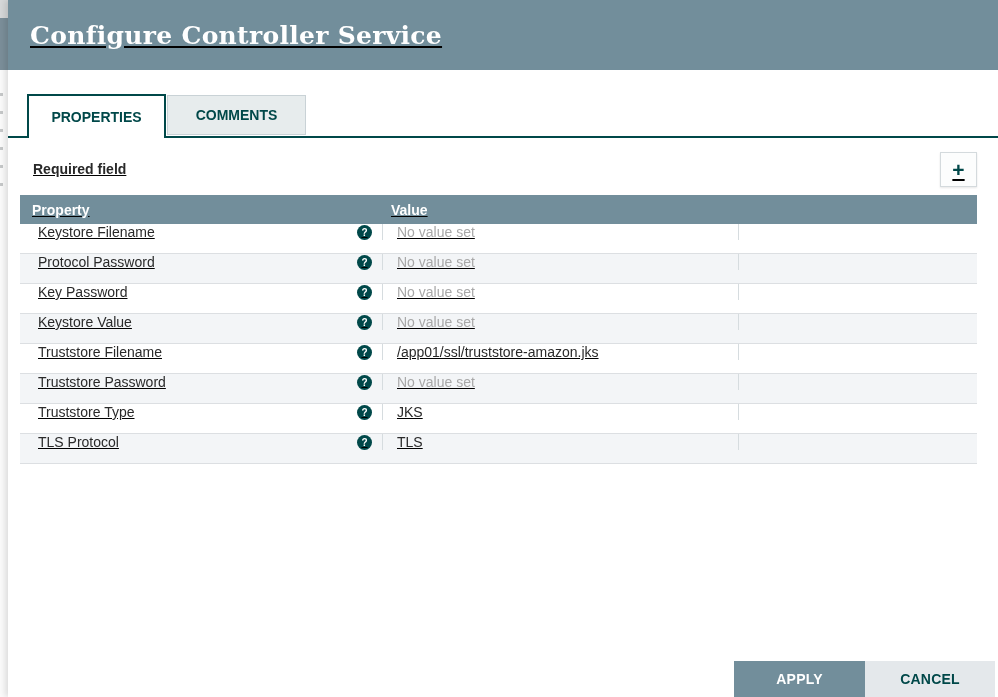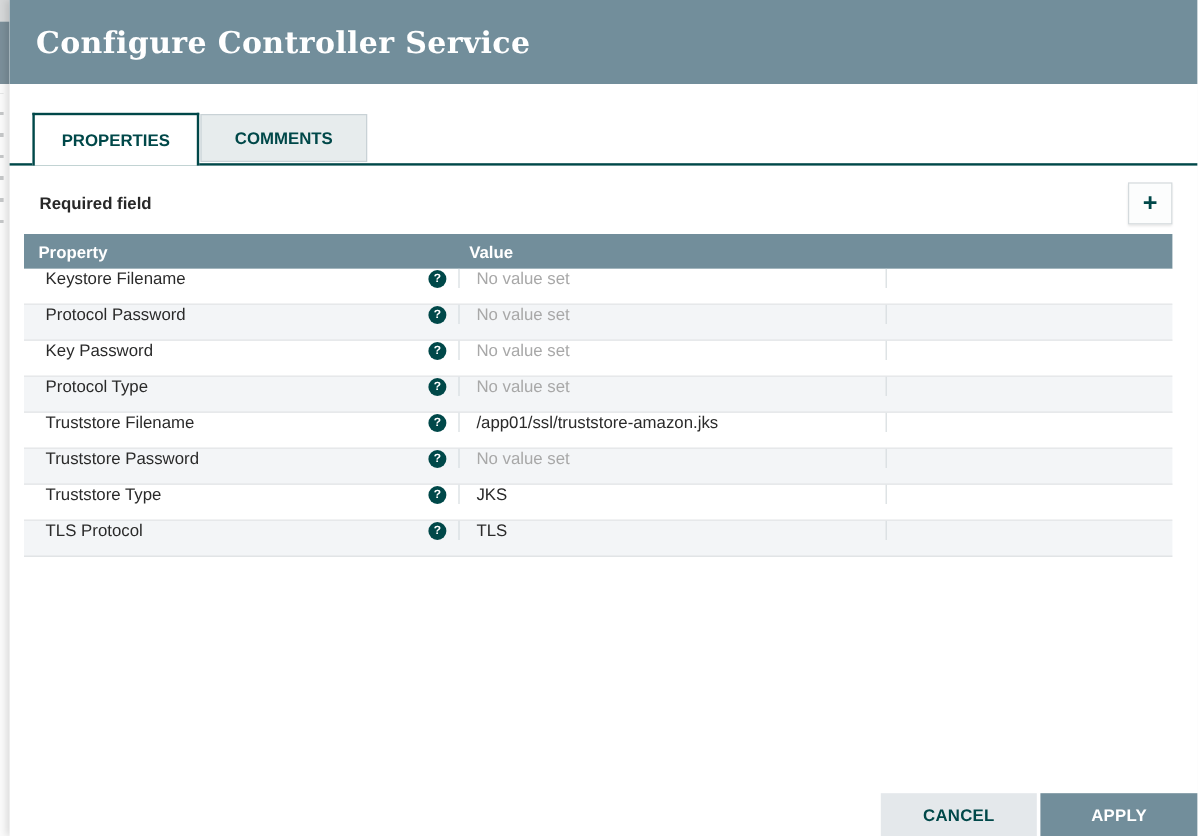--- a/index.html
+++ b/index.html
@@ -9,21 +9,21 @@
 
   
   .canvas-strip { position:absolute; left:0; top:0; width:8px; height:697px; background:#fbfbfb; }
   .canvas-strip .cs-top { height:18px; background:#d6d8d9; }
   .canvas-strip .cs-mid { height:52px; background:#7b8f9a; }
   .canvas-strip .cs-ticks { margin-top:8px; margin-left:0; width:3px; height:115px;
       background:repeating-linear-gradient(to bottom, transparent 0 15px, #c6c8c9 15px 18px); }
 
   
   .dialog { position:absolute; left:8px; top:0; width:990px; height:697px; background:#ffffff;
-            box-shadow:-3px 0 6px rgba(0,0,0,0.12); }
+            box-shadow:-3px 0 6px rgba(0,0,0,0.12);text-decoration:underline; }
 
   .titlebar { height:70px; background:#728e9b; display:flex; align-items:center; padding-left:22px; }
   .title { font-family:"DejaVu Serif", serif; font-weight:bold; font-size:25px; color:#ffffff;
            letter-spacing:0.3px; }
 
   
   .tabbar { position:relative; margin-top:24px; height:44px; }
   .tab-underline { position:absolute; left:0; right:0; bottom:0; height:2px; background:#004849; z-index:1; }
   .tabs { position:absolute; left:19px; bottom:0; display:flex; align-items:flex-end; }
   .tab { width:139px; height:40px; margin-right:1px; margin-bottom:3px; background:#e7eced;
@@ -134,21 +134,21 @@
             <span>Key Password</span>
             <span class="help-icon">?</span>
           </div>
           <div class="cell-val">
             <span class="unset">No value set</span>
           </div>
           <div class="cell-rest"></div>
         </div>
         <div class="trow alt">
           <div class="cell-prop">
-            <span>Protocol Type</span>
+            <span>Keystore Value</span>
             <span class="help-icon">?</span>
           </div>
           <div class="cell-val">
             <span class="unset">No value set</span>
           </div>
           <div class="cell-rest"></div>
         </div>
         <div class="trow">
           <div class="cell-prop">
             <span>Truststore Filename</span>
@@ -186,17 +186,17 @@
           </div>
           <div class="cell-val">
             <span class="">TLS</span>
           </div>
           <div class="cell-rest"></div>
         </div>
       </div>
   </div>
 
   <div class="footer">
+    <button class="btn btn-apply">APPLY</button>
     <button class="btn btn-cancel">CANCEL</button>
-    <button class="btn btn-apply">APPLY</button>
   </div>
 
 </div>
 
 </body></html>

